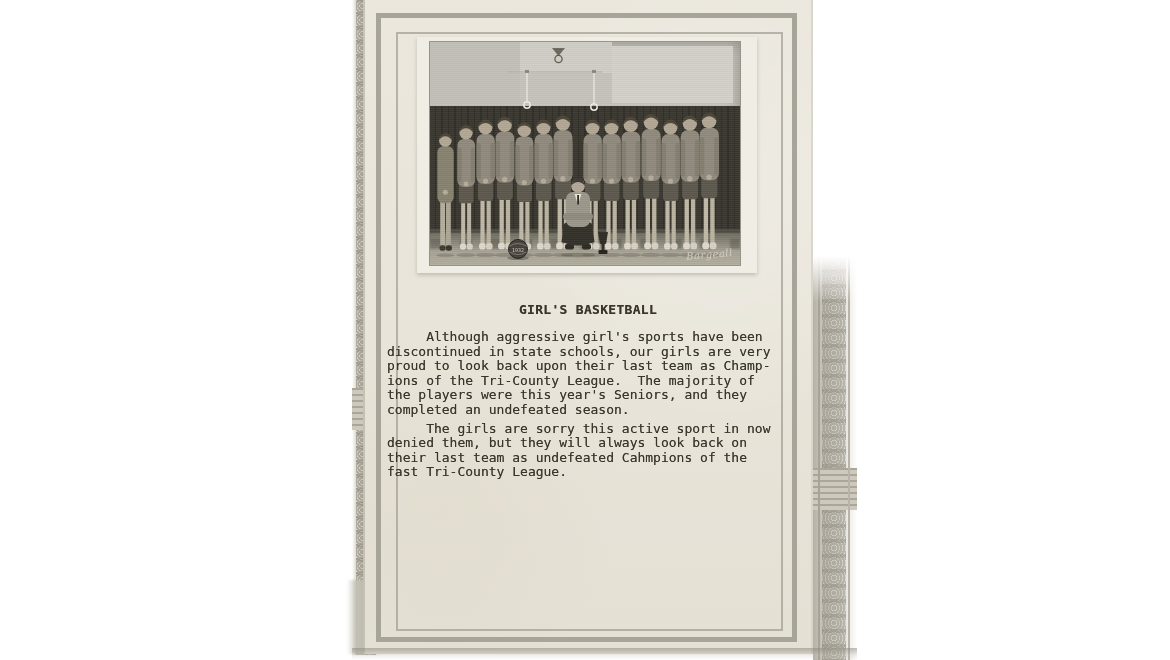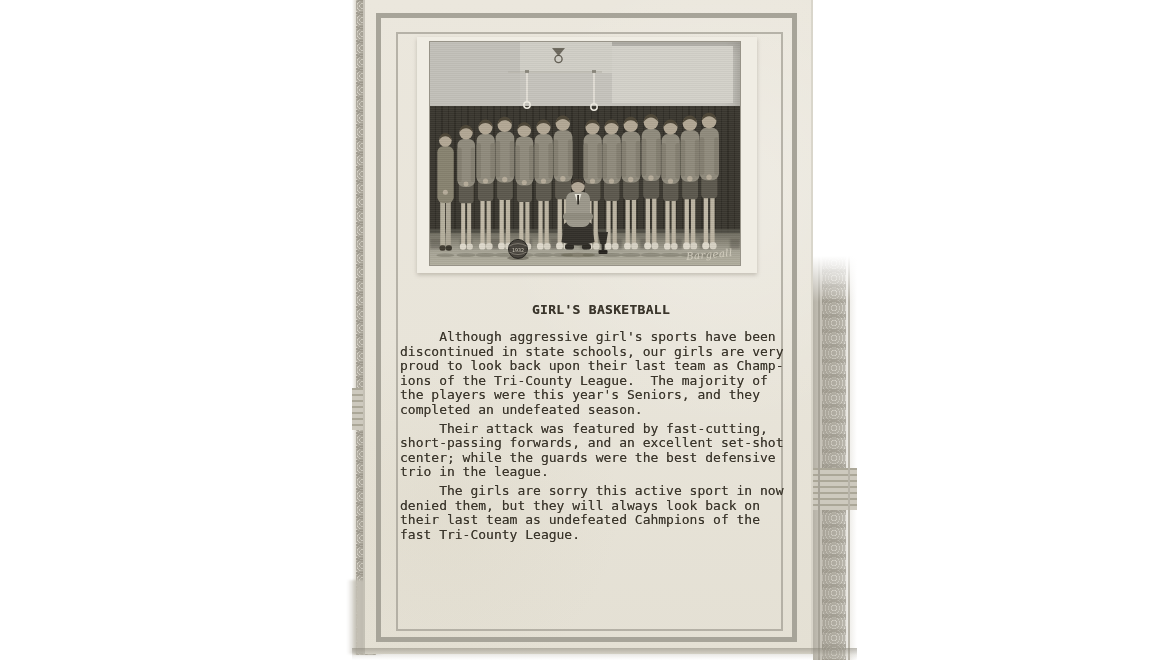--- a/index.html
+++ b/index.html
@@ -67,21 +67,21 @@
   .floor::after{content:"";position:absolute;left:0;top:6px;width:100%;height:10px;
     background:repeating-linear-gradient(90deg,rgba(35,32,27,.25) 0 12px,rgba(0,0,0,0) 12px 30px);
     filter:blur(1px);}
   .figures{position:absolute;left:0;top:0;width:310px;height:223px;}
   .grain{position:absolute;left:0;top:0;width:100%;height:100%;
     background:repeating-linear-gradient(0deg,rgba(255,255,255,.04) 0 1px,rgba(0,0,0,.03) 1px 2px);}
   .signature{position:absolute;right:7px;bottom:5px;color:#d8d3c4;font-family:"DejaVu Serif","Liberation Serif",serif;
     font-style:italic;font-size:10px;transform:rotate(-5deg);letter-spacing:.5px;opacity:.9;}
 
   
-  .textblock{position:absolute;left:37px;top:302px;width:402px;color:#3a352b;
+  .textblock{position:absolute;left:24px;top:302px;width:402px;color:#3a352b;
     text-shadow:0 0 .5px rgba(58,53,43,.65);}
   .title{margin:0 0 13px 0;font-size:13px;line-height:15px;font-weight:bold;text-align:center;
     letter-spacing:.3px;}
   .para{margin:0 0 4px 0;font-size:13px;line-height:14.6px;white-space:pre;}
 </style>
 </head>
 <body>
 
 <div class="scene">
 
@@ -202,24 +202,20 @@
     </div>
 
     <div class="textblock">
       <h1 class="title">GIRL'S BASKETBALL</h1>
       <div class="para">     Although aggressive girl's sports have been
 discontinued in state schools, our girls are very
 proud to look back upon their last team as Champ-
 ions of the Tri-County League.  The majority of
 the players were this year's Seniors, and they
 completed an undefeated season.</div>
-      <div class="para">     Their attack was featured by fast-cutting,
-short-passing forwards, and an excellent set-shot
-center; while the guards were the best defensive
-trio in the league.</div>
       <div class="para">     The girls are sorry this active sport in now
 denied them, but they will always look back on
 their last team as undefeated Cahmpions of the
 fast Tri-County League.</div>
     </div>
   </div>
 
   <div class="page-bottom-shadow"></div>
 </div>
 

